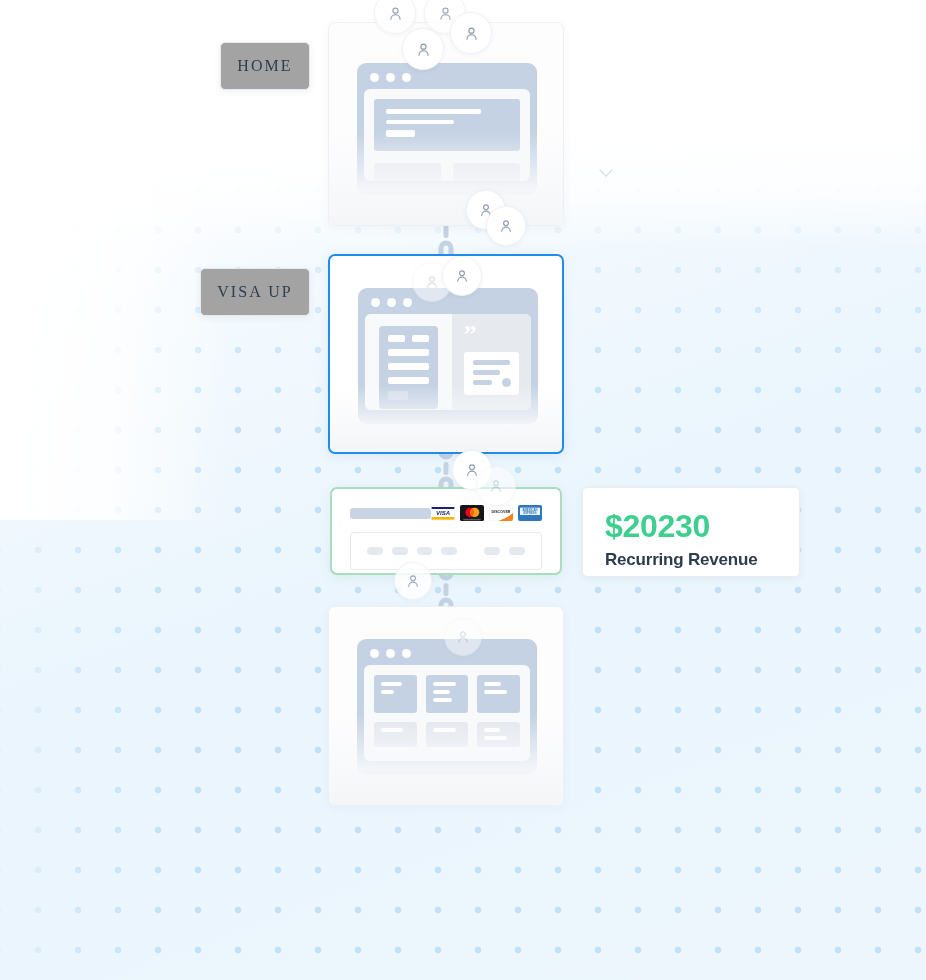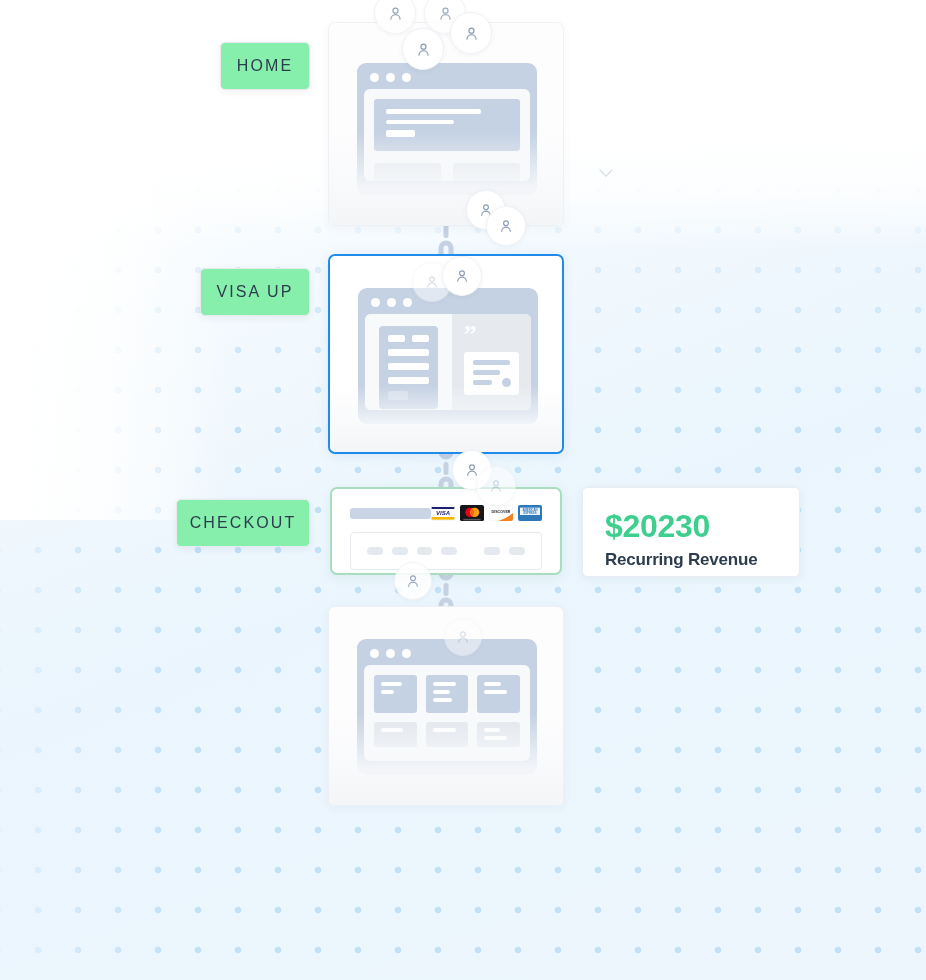--- a/index.html
+++ b/index.html
@@ -48,31 +48,32 @@
     background: linear-gradient(to right, #ffffff 0%, rgba(255,255,255,0.85) 45%, rgba(255,255,255,0) 100%);
     pointer-events: none;
   }
 
   
   .flow { position: absolute; left: 0; top: 0; width: 926px; height: 980px; }
 
   
   .chip {
     position: absolute;
-    background: #86efac;
+    background: #a3a3a3;
     border: 1px solid #e7ebef;
     border-radius: 5px;
     box-shadow: 0 2px 7px rgba(40,60,90,0.07);
     display: flex; align-items: center; justify-content: center;
     color: #2e3d4d;
     font-size: 16px;
     letter-spacing: 2.1px;
     height: 48px;
     white-space: nowrap;
     font-weight: 400;
+    font-family: Liberation Serif, serif;
   }
 
   
   .step-card {
     position: absolute;
     background: #fdfdfe;
     border-radius: 7px;
   }
   .step-card.plain {
     border: 1px solid #edf1f5;
@@ -346,23 +347,20 @@
         <div class="checkout-input">
           <span class="grp"></span>
           <span class="grp"></span>
           <span class="grp"></span>
           <span class="grp"></span>
           <span class="grp sp"></span>
           <span class="grp"></span>
         </div>
       </div>
     </div>
-    <div class="chip" style="left:176px; top:499px; width:134px;">
-      <span>CHECKOUT</span>
-    </div>
 
     <div class="revenue-card" style="left:582px; top:487px; width:218px; height:90px;">
       <div class="revenue-amount" style="color:#3ecf8e;">$20230</div>
       <div class="revenue-label">Recurring Revenue</div>
     </div>
 
     <div class="step-card plain" style="left:328px; top:606px; width:236px; height:200px;">
       <div class="browser" style="left:28px; top:32px; width:180px; height:136px;">
         <div class="dots">
           <i></i>

